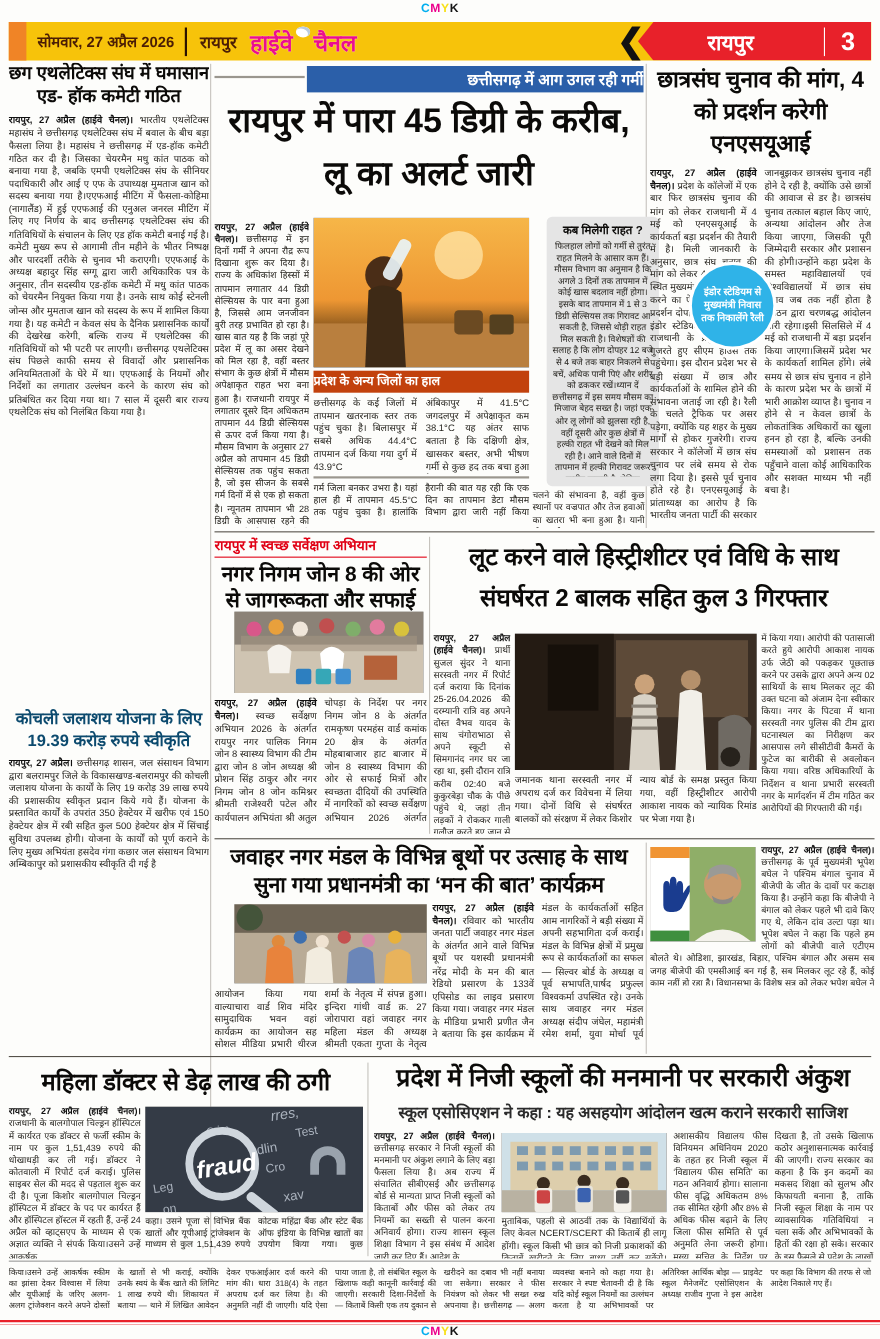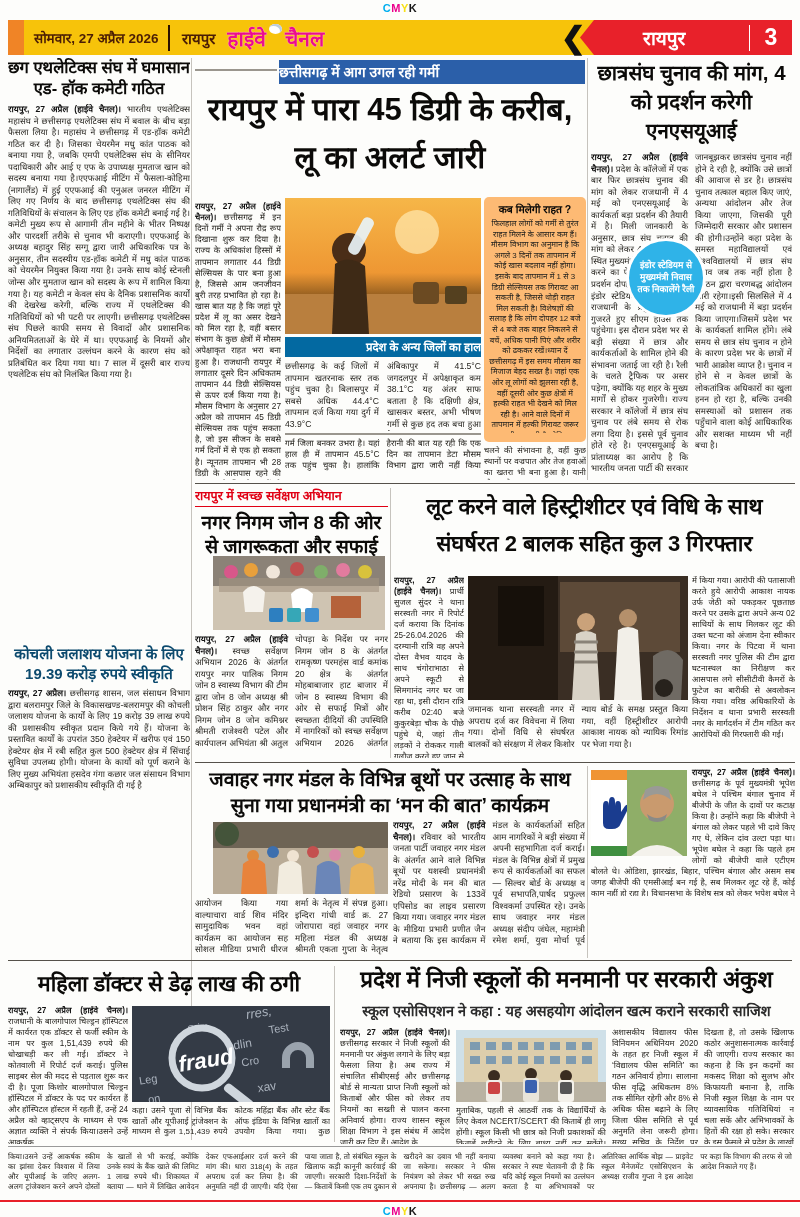--- a/index.html
+++ b/index.html
@@ -9,21 +9,21 @@
   .body-txt{font-size:8.6px;line-height:1.34;text-align:justify;color:#26241f;overflow:hidden}
   .dl{font-weight:bold;color:#111}
   .cols2{column-count:2;column-gap:7px;column-fill:auto}
   .head{font-weight:bold;color:#0b0a08;text-align:center;overflow:hidden}
   .vrule{position:absolute;width:1px;background:#c6c3bd}
   .hrule{position:absolute;height:1px;background:#55514a}
   .cmyk{font-size:11px;font-weight:bold;letter-spacing:.5px;font-family:"Liberation Sans",sans-serif}
   .cmyk .c{color:#00AEEF}.cmyk .m{color:#EC008C}.cmyk .y{color:#F7E017}.cmyk .k{color:#161616}
   .photo{position:absolute;overflow:hidden;background:#888}
   .photo svg{display:block;width:100%;height:100%}
-  .capbar{background:#0369a1;color:#fff;font-weight:bold;font-size:11.5px;text-align:right;line-height:20px;overflow:hidden}
+  .capbar{background:#c2410c;color:#fff;font-weight:bold;font-size:11.5px;text-align:left;line-height:20px;overflow:hidden}
 </style>
 </head>
 <body>
 
 <div class="abs cmyk" style="top:2px;left:0;width:800px;text-align:center"><span class="c">C</span><span class="m">M</span><span class="y">Y</span><span class="k">K</span></div>
 
 <div class="abs" style="top:20px;left:8px;width:784px;height:35px;background:#F7C30A;display:flex;align-items:center">
   <div style="width:16px;height:35px;background:#F08426"></div>
   <div style="font-weight:bold;font-size:13.5px;color:#4a1d05;padding:0 10px;white-space:nowrap">सोमवार, 27 अप्रैल 2026</div>
   <div style="width:1.5px;height:26px;background:#2b1200"></div>
@@ -62,21 +62,21 @@
 </div>
 <div class="abs" style="left:8px;top:644px;width:182px">
   <div class="head" style="font-size:15px;line-height:1.3;color:#0c4a6e">कोचली जलाशय योजना के लिए 19.39 करोड़ रुपये स्वीकृति</div>
   <div class="body-txt" style="margin-top:5px;height:280px">
     <b class="dl">रायपुर, 27 अप्रैल।</b>
     <span>छत्तीसगढ़ शासन, जल संसाधन विभाग द्वारा बलरामपुर जिले के विकासखण्ड-बलरामपुर की कोचली जलाशय योजना के कार्यों के लिए 19 करोड़ 39 लाख रुपये की प्रशासकीय स्वीकृत प्रदान किये गये हैं। योजना के प्रस्तावित कार्यों के उपरांत 350 हेक्टेयर में खरीफ एवं 150 हेक्टेयर क्षेत्र में रबी सहित कुल 500 हेक्टेयर क्षेत्र में सिंचाई सुविधा उपलब्ध होगी। योजना के कार्यों को पूर्ण कराने के लिए मुख्य अभियंता हसदेव गंगा कछार जल संसाधन विभाग अम्बिकापुर को प्रशासकीय स्वीकृति दी गई है</span>
   </div>
 </div>
 
 <div class="abs" style="left:195px;top:69px;width:82px;height:2px;background:#9a968e"></div>
-<div class="abs" style="left:279px;top:60px;width:306px;height:24px;background:#2B5FA9;color:#fff;font-weight:bold;font-size:14px;text-align:left;line-height:24px;overflow:hidden">छत्तीसगढ़ में आग उगल रही गर्मी</div>
+<div class="abs" style="left:279px;top:60px;width:306px;height:24px;background:#2B5FA9;color:#fff;font-weight:bold;font-size:14px;text-align:right;line-height:24px;overflow:hidden">छत्तीसगढ़ में आग उगल रही गर्मी</div>
 <div class="abs head" style="left:195px;top:86px;width:390px;height:112px;font-size:31px;line-height:1.55">रायपुर में पारा 45 डिग्री के करीब, लू का अलर्ट जारी</div>
 
 <div class="abs body-txt" style="left:195px;top:201px;width:86px;height:279px;font-size:8.3px">
   <b class="dl">रायपुर, 27 अप्रैल (हाईवे चैनल)।</b>
   <span>छत्तीसगढ़ में इन दिनों गर्मी ने अपना रौद्र रूप दिखाना शुरू कर दिया है। राज्य के अधिकांश हिस्सों में तापमान लगातार 44 डिग्री सेल्सियस के पार बना हुआ है, जिससे आम जनजीवन बुरी तरह प्रभावित हो रहा है। खास बात यह है कि जहां पूरे प्रदेश में लू का असर देखने को मिल रहा है, वहीं बस्तर संभाग के कुछ क्षेत्रों में मौसम अपेक्षाकृत राहत भरा बना हुआ है। राजधानी रायपुर में लगातार दूसरे दिन अधिकतम तापमान 44 डिग्री सेल्सियस से ऊपर दर्ज किया गया है। मौसम विभाग के अनुसार 27 अप्रैल को तापमान 45 डिग्री सेल्सियस तक पहुंच सकता है, जो इस सीजन के सबसे गर्म दिनों में से एक हो सकता है। न्यूनतम तापमान भी 28 डिग्री के आसपास रहने की संभावना है, जिससे रात में भी राहत मिलने की उम्मीद कम है। गर्मी का आलम ऐसा है कि दोपहर के समय सड़कों पर सन्नाटा पसरा नजर आता है। लोग केवल जरूरी काम से ही बाहर निकल रहे हैं, वह भी सिर को कपड़े या छतरी से ढककर। बाजारों और सार्वजनिक स्थानों पर भीड़ में कमी साफ देखी जा रही है। राजनांदगांव सबसे गर्म, लेकिन डेटा गायब — राजनांदगांव इस साल राज्य का सबसे</span>
 </div>
 
 <div class="photo" style="left:285px;top:198px;width:196px;height:136px">
   <svg viewBox="0 0 196 136" preserveAspectRatio="none">
     <defs>
@@ -98,21 +98,21 @@
 </div>
 <div class="abs capbar" style="left:285px;top:337px;width:196px;height:20px">प्रदेश के अन्य जिलों का हाल</div>
 
 <div class="abs" style="left:285px;top:361px;width:196px;height:70px;display:flex;gap:8px">
   <div class="body-txt" style="flex:1;height:70px">छत्तीसगढ़ के कई जिलों में तापमान खतरनाक स्तर तक पहुंच चुका है। बिलासपुर में सबसे अधिक 44.4°C तापमान दर्ज किया गया दुर्ग में 43.9°C</div>
   <div class="body-txt" style="flex:1;height:70px">अंबिकापुर में 41.5°C जगदलपुर में अपेक्षाकृत कम 38.1°C यह अंतर साफ बताता है कि दक्षिणी क्षेत्र, खासकर बस्तर, अभी भीषण गर्मी से कुछ हद तक बचा हुआ है।</div>
 </div>
 <div class="abs" style="left:285px;top:433px;width:196px;height:2px;background:#9a968e"></div>
 <div class="abs body-txt cols2" style="left:285px;top:438px;width:196px;height:42px;font-size:8.3px">गर्म जिला बनकर उभरा है। यहां हाल ही में तापमान 45.5°C तक पहुंच चुका है। हालांकि हैरानी की बात यह रही कि एक दिन का तापमान डेटा मौसम विभाग द्वारा जारी नहीं किया गया, जिससे लोगों के बीच चर्चा का विषय बन गया है। मौसम वैज्ञानिकों के अनुसार, दक्षिण छत्तीसगढ़ में बंगाल की खाड़ी से आ रही नमी युक्त हवाओं का असर देखने को मिल रहा है। इसके साथ ही पूर्वी उत्तर प्रदेश, उत्तर-पूर्व झारखंड, मध्य मध्य प्रदेश इन क्षेत्रों में बने चक्रीय परिसंचरण का प्रभाव भी मौसम को प्रभावित कर रहा है। इसके कारण प्रदेश के कुछ हिस्सों में हल्की बारिश, गरज-चमक और 40से50 किमी/घंटा की रफ्तार से तेज हवाएं चलने की संभावना बनी हुई है। लू और आंधी-तूफान की चेतावनी — मौसम विभाग ने स्पष्ट किया है कि जहां एक ओर कई जिलों में ग्रीष्म लहर</div>
 
-<div class="abs" style="left:484px;top:197px;width:102px;height:245px;background:#fdba74;border-radius:5px;padding:5px 5px">
+<div class="abs" style="left:497px;top:197px;width:102px;height:245px;background:#e5e5e5;border-radius:5px;padding:5px 5px">
   <div class="head" style="font-size:10.5px">कब मिलेगी राहत ?</div>
   <div class="body-txt" style="margin-top:3px;height:214px;font-size:7.9px;text-align:center">फिलहाल लोगों को गर्मी से तुरंत राहत मिलने के आसार कम हैं। मौसम विभाग का अनुमान है कि अगले 3 दिनों तक तापमान में कोई खास बदलाव नहीं होगा। इसके बाद तापमान में 1 से 3 डिग्री सेल्सियस तक गिरावट आ सकती है, जिससे थोड़ी राहत मिल सकती है। विशेषज्ञों की सलाह है कि लोग दोपहर 12 बजे से 4 बजे तक बाहर निकलने से बचें, अधिक पानी पिएं और शरीर को ढककर रखें।ध्यान दें छत्तीसगढ़ में इस समय मौसम का मिजाज बेहद सख्त है। जहां एक ओर लू लोगों को झुलसा रही है, वहीं दूसरी ओर कुछ क्षेत्रों में हल्की राहत भी देखने को मिल रही है। आने वाले दिनों में तापमान में हल्की गिरावट जरूर उम्मीद जगाती है, लेकिन फिलहाल सावधानी ही सबसे बड़ा बचाव है।</div>
 </div>
 <div class="abs body-txt" style="left:484px;top:446px;width:102px;height:34px;font-size:8.2px">चलने की संभावना है, वहीं कुछ स्थानों पर वज्रपात और तेज हवाओं का खतरा भी बना हुआ है। यानी मौसम दो तरह का व्यवहार कर रहा है—एक तरफ भीषण गर्मी, तो दूसरी तरफ अचानक बदलते हालात।</div>
 
 <div class="abs" style="left:591px;top:58px;width:201px">
   <div class="head" style="font-size:20.5px;line-height:1.42;text-align:center">छात्रसंघ चुनाव की मांग, 4 को प्रदर्शन करेगी एनएसयूआई</div>
   <div class="body-txt cols2" style="margin-top:7px;height:325px">
     <b class="dl">रायपुर, 27 अप्रैल (हाईवे चैनल)।</b>
     <span>प्रदेश के कॉलेजों में एक बार फिर छात्रसंघ चुनाव की मांग को लेकर राजधानी में 4 मई को एनएसयूआई के कार्यकर्ता बड़ा प्रदर्शन की तैयारी में है। मिली जानकारी के अनुसार, छात्र संघ चुनाव की मांग को लेकर 4 मई को रायपुर स्थित मुख्यमंत्री निवास का घेराव करने का ऐलान किया है। यह प्रदर्शन दोपहर 2 बजे रायपुर के इंडोर स्टेडियम से शुरू होकर राजधानी के प्रमुख मार्गों से गुजरते हुए सीएम हाउस तक पहुंचेगा। इस दौरान प्रदेश भर से बड़ी संख्या में छात्र और कार्यकर्ताओं के शामिल होने की संभावना जताई जा रही है। रैली के चलते ट्रैफिक पर असर पड़ेगा, क्योंकि यह शहर के मुख्य मार्गों से होकर गुजरेगी। राज्य सरकार ने कॉलेजों में छात्र संघ चुनाव पर लंबे समय से रोक लगा दिया है। इससे पूर्व चुनाव होते रहे है। एनएसयूआई के प्रांताध्यक्ष का आरोप है कि भारतीय जनता पार्टी की सरकार जानबूझकर छात्रसंघ चुनाव नहीं होने दे रही है, क्योंकि उसे छात्रों की आवाज से डर है। छात्रसंघ चुनाव तत्काल बहाल किए जाएं, अन्यथा आंदोलन और तेज किया जाएगा, जिसकी पूरी जिम्मेदारी सरकार और प्रशासन की होगी।उन्होंने कहा प्रदेश के समस्त महाविद्यालयों एवं विश्वविद्यालयों में छात्र संघ चुनाव जब तक नहीं होता है संगठन द्वारा चरणबद्ध आंदोलन जारी रहेगा।इसी सिलसिले में 4 मई को राजधानी में बड़ा प्रदर्शन किया जाएगा।जिसमें प्रदेश भर के कार्यकर्ता शामिल होंगे। लंबे समय से छात्र संघ चुनाव न होने के कारण प्रदेश भर के छात्रों में भारी आक्रोश व्याप्त है। चुनाव न होने से न केवल छात्रों के लोकतांत्रिक अधिकारों का खुला हनन हो रहा है, बल्कि उनकी समस्याओं को प्रशासन तक पहुँचाने वाला कोई आधिकारिक और सशक्त माध्यम भी नहीं बचा है।</span>

